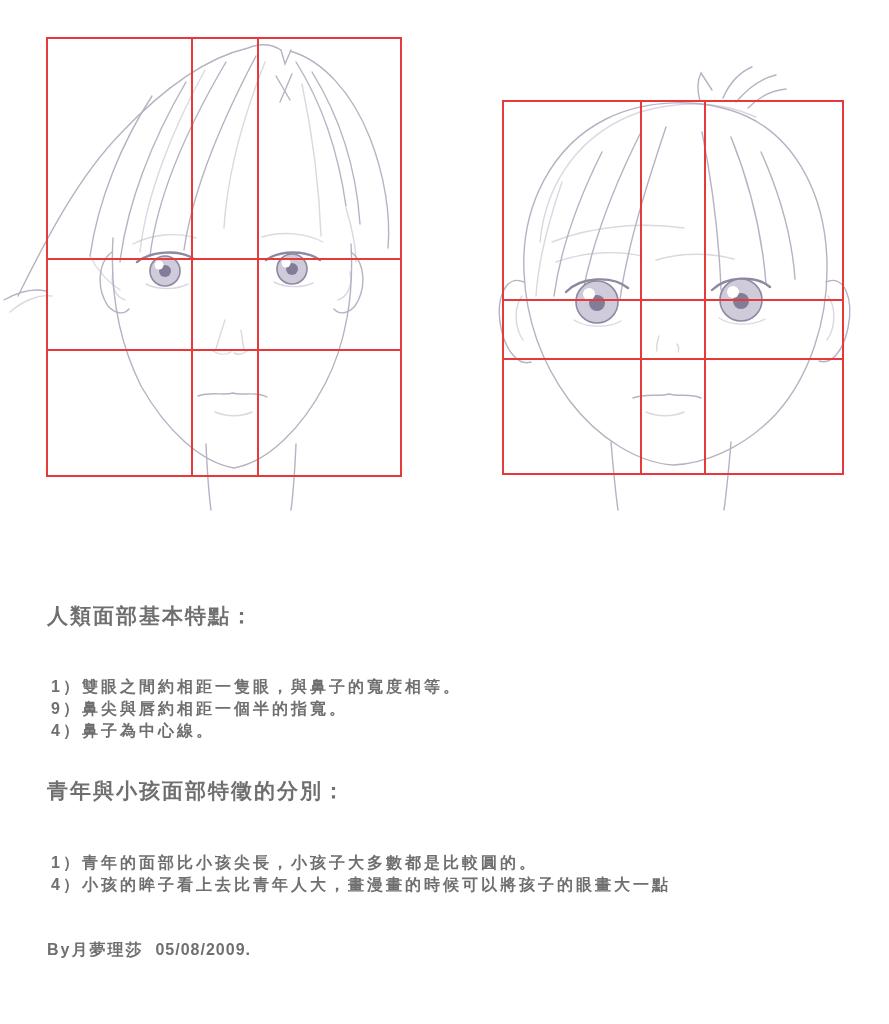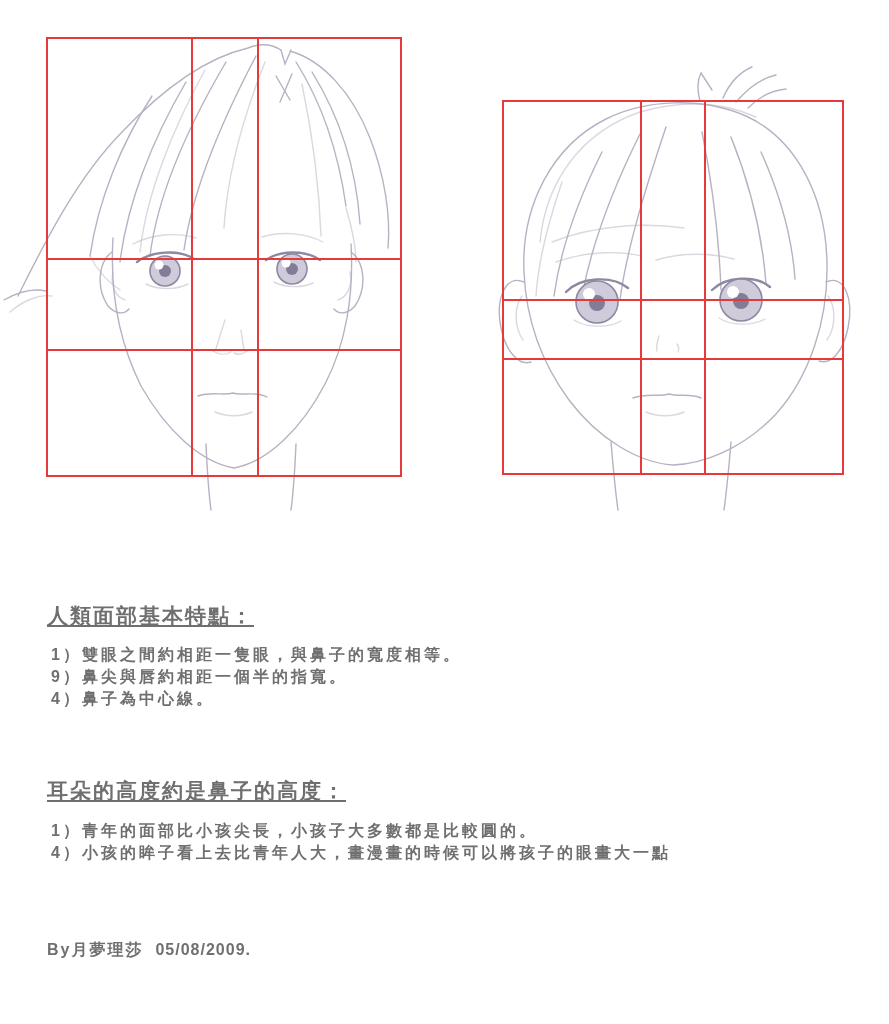--- a/index.html
+++ b/index.html
@@ -30,28 +30,27 @@
   
   .title{
     position:absolute;left:47px;top:516px;margin:0;
     font-size:23px;font-weight:bold;letter-spacing:2.5px;color:var(--text);
     white-space:nowrap;
   }
   .heading{
     position:absolute;left:47px;margin:0;
     font-size:21px;font-weight:bold;letter-spacing:2px;color:var(--text);
     white-space:nowrap;
-    text-decoration:underline;
   }
   .heading.s1{top:602px;}
   .heading.s2{top:777px;}
   .list{
     position:absolute;left:51px;
     font-size:16px;font-weight:600;letter-spacing:3px;color:var(--text);
-    line-height:22px;white-space:nowrap;
+    line-height:22px;white-space:nowrap;margin-top:32px;
   }
   .list.l1{top:644px;}
   .list.l2{top:820px;}
   .line.cont{padding-left:12px;}
   .footer{
     position:absolute;left:47px;top:940px;
     font-size:16px;font-weight:bold;letter-spacing:2px;color:var(--text);
     white-space:nowrap;
   }
   .footer .date{margin-left:12px;letter-spacing:1px;}
@@ -183,21 +182,21 @@
   </svg>
 
 
   <h2 class="heading s1">人類面部基本特點：</h2>
   <div class="list l1">
     <div class="line">1）雙眼之間約相距一隻眼，與鼻子的寬度相等。</div>
     <div class="line">9）鼻尖與唇約相距一個半的指寬。</div>
     <div class="line">4）鼻子為中心線。</div>
   </div>
 
-  <h2 class="heading s2">耳朵的高度約是鼻子的高度：</h2>
+  <h2 class="heading s2">青年與小孩面部特徵的分別：</h2>
   <div class="list l2">
     <div class="line">1）青年的面部比小孩尖長，小孩子大多數都是比較圓的。</div>
     <div class="line">4）小孩的眸子看上去比青年人大，畫漫畫的時候可以將孩子的眼畫大一點</div>
   </div>
 
   <div class="footer">
     <span>By月夢理莎</span><span class="date">05/08/2009.</span>
   </div>
 
 </div>

